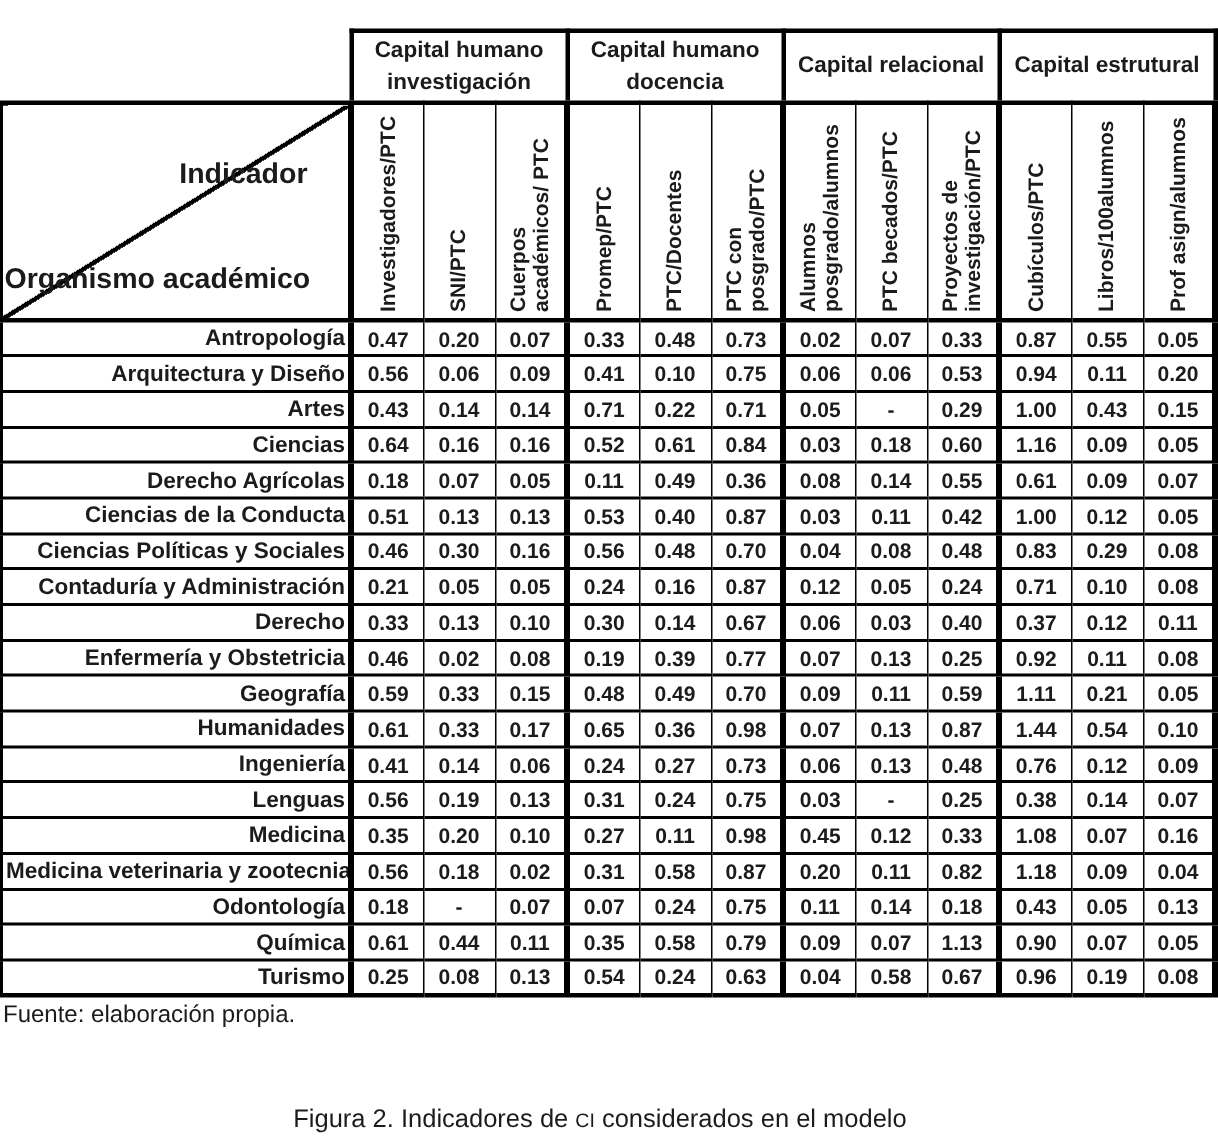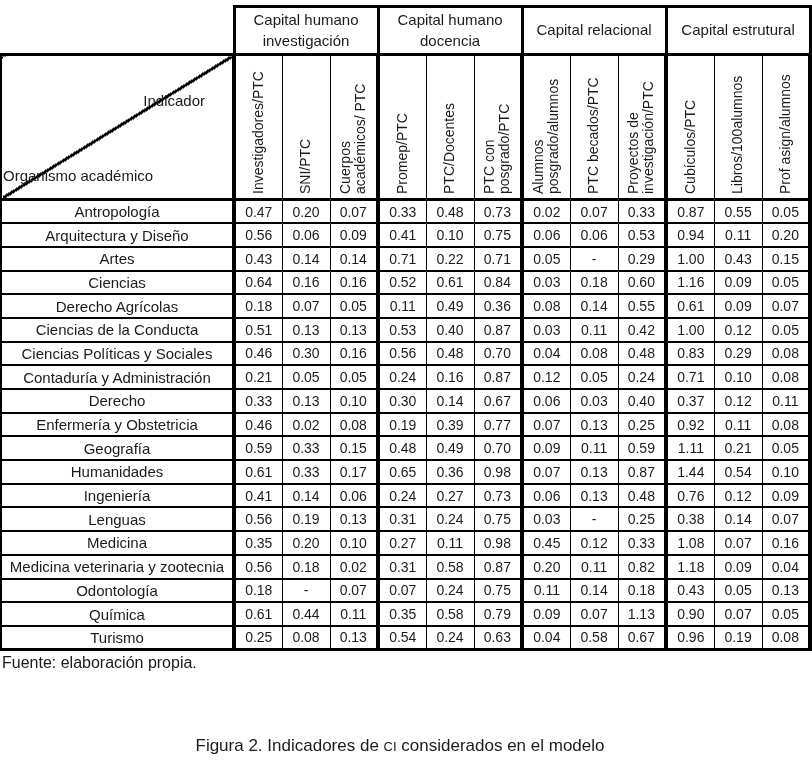--- a/index.html
+++ b/index.html
@@ -9,21 +9,22 @@
     background: #ffffff;
     color: #1b1b1b;
     font-family: "Liberation Sans", "DejaVu Sans", sans-serif;
   }
   .page { position: relative; width: 812px; height: 764px; overflow: hidden; }
 
   table.ci {
     border-collapse: collapse;
     table-layout: fixed;
     width: 810px;
-    margin: 5px 0 0 0;
+    margin: 19px 0 0 0;
+    font-weight: bold;
   }
   col.c-label { width: 233px; }
   col.c-val { width: 48px; }
 
   
   tr.grouprow { height: 48px; }
   td.corner { border: none; background: #fff; }
   td.group {
     border: 3px solid #000;
     text-align: center;
@@ -39,21 +40,21 @@
   td.diag {
     position: relative;
     padding: 0;
     border: 3px solid #000;
     border-left-width: 2px;
     border-right-width: 4px;
     background: linear-gradient(to bottom right,
       transparent 0, transparent calc(50% - 1.5px),
       #000 calc(50% - 1.5px), #000 calc(50% + 1.5px),
       transparent calc(50% + 1.5px), transparent 100%);
-    font-size: 15px;
+    font-size: 19px;
   }
   .diag-top { position: absolute; top: 36px; right: 27px; }
   .diag-bottom { position: absolute; bottom: 14px; left: 1px; }
 
   td.vhead {
     padding: 0;
     vertical-align: bottom;
     border: 1px solid #000;
     border-top: 3px solid #000;
     border-bottom: 3px solid #000;
@@ -69,21 +70,21 @@
     line-height: 1.1;
     padding-top: 4px;
   }
 
   
   tbody tr { height: 23.7px; }
   td.rowlabel {
     border: 2px solid #000;
     border-right-width: 4px;
     font-size: 15px;
-    text-align: center;
+    text-align: right;
     padding: 0 2px 0 2px;
     white-space: nowrap;
     overflow: hidden;
   }
   td.val {
     border: 2px solid #000;
     border-left-width: 1px;
     border-right-width: 1px;
     font-size: 14px;
     text-align: center;

